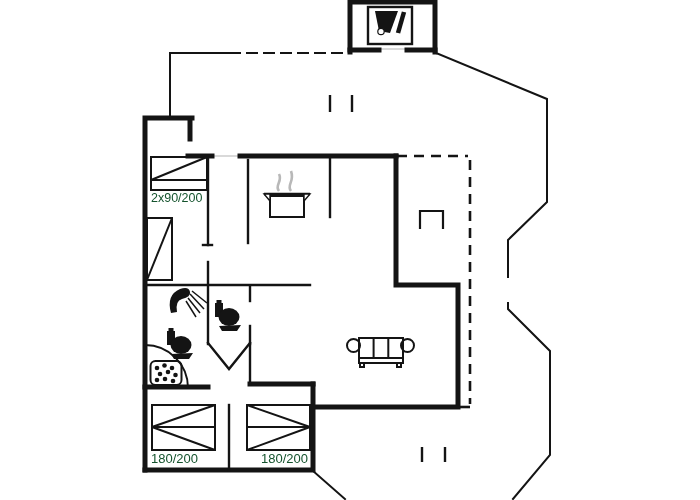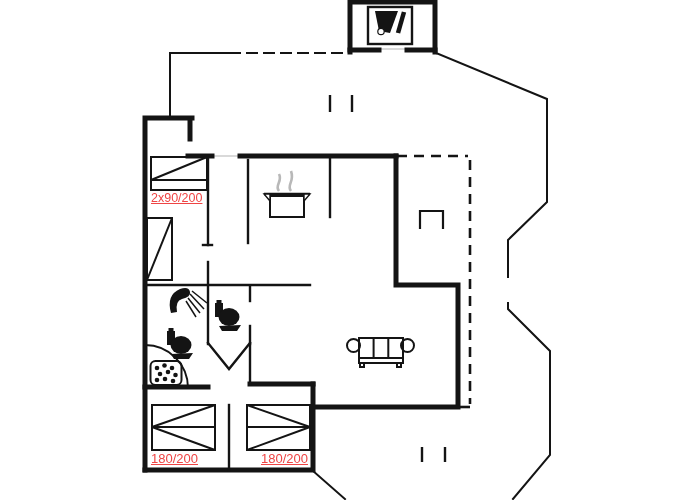--- a/index.html
+++ b/index.html
@@ -2,22 +2,22 @@
 <html><head>
 <meta charset="utf-8">
 <style>
   html,body{margin:0;padding:0;background:#ffffff;}
   .stage{
     position:relative;width:700px;height:500px;background:#ffffff;
     overflow:hidden;font-family:"Liberation Sans", sans-serif;
   }
   .stage svg{position:absolute;left:0;top:0;}
   .plan-label{
-    position:absolute;color:#ef4444;font-size:12.5px;line-height:14px;
-    letter-spacing:0px;white-space:nowrap;text-decoration:underline;
+    position:absolute;color:#14532d;font-size:12.5px;line-height:14px;
+    letter-spacing:0px;white-space:nowrap;
   }
   .plan-label.right{text-align:right;}
 </style>
 </head>
 <body>
 
 <div class="stage">
 
   <svg width="700" height="500" viewBox="0 0 700 500">
 

